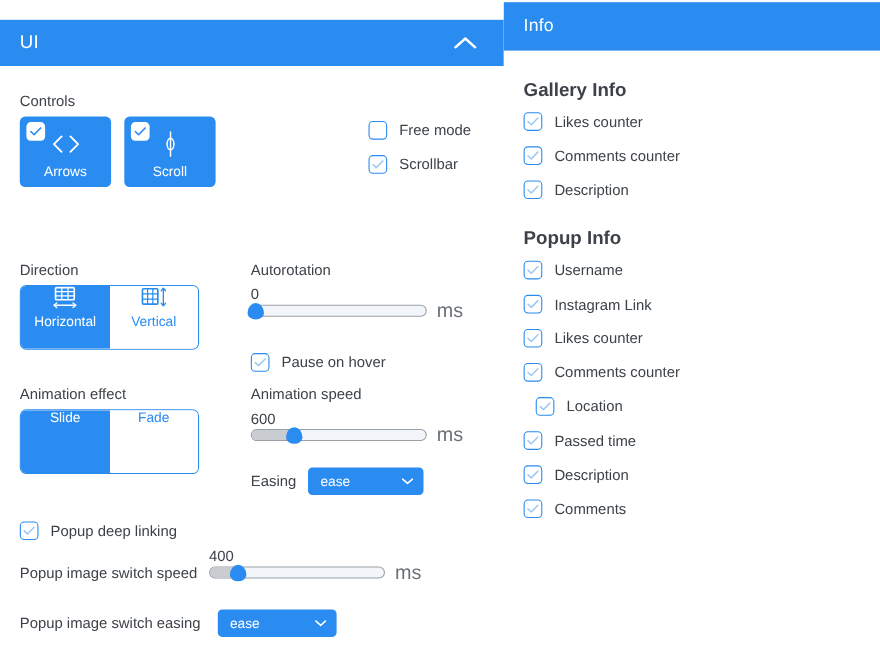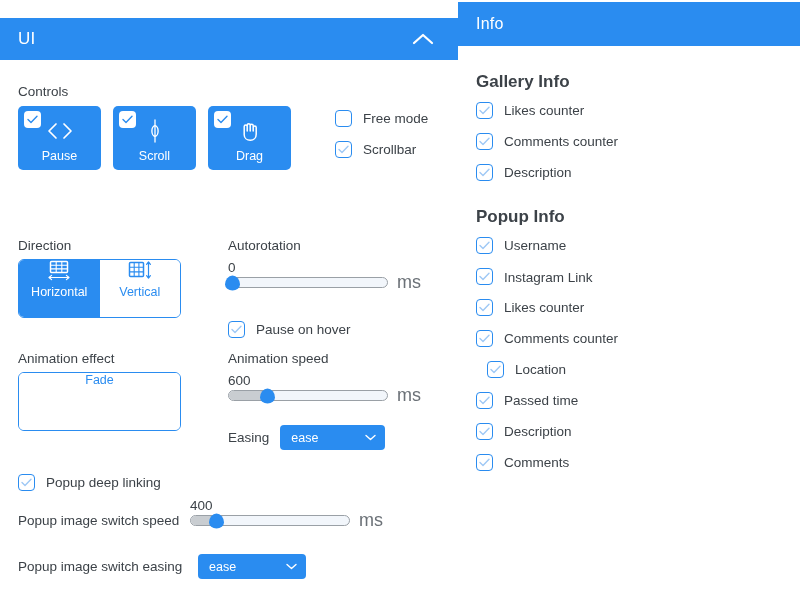--- a/index.html
+++ b/index.html
@@ -210,51 +210,38 @@
             <svg width="11" height="9" viewBox="0 0 11 9">
                 <path d="M1 4.6 L4 7.4 L10 1.3" stroke="#2a8cf0" stroke-width="1.4" fill="none" stroke-linecap="round" stroke-linejoin="round"></path>
               </svg>
           </span>
           <span class="ctrl-icon">
             <svg width="42" height="20" viewBox="0 0 42 20" fill="none">
               <path d="M17 3 L10 10 L17 17" stroke="#ffffff" stroke-width="1.7" stroke-linecap="round" stroke-linejoin="round"></path>
               <path d="M25 3 L32 10 L25 17" stroke="#ffffff" stroke-width="1.7" stroke-linecap="round" stroke-linejoin="round"></path>
             </svg>
           </span>
-          <span class="ctrl-label">Pause</span>
+          <span class="ctrl-label">Arrows</span>
         </div>
 
         <div class="ctrl-card">
           <span class="cb">
             <svg width="11" height="9" viewBox="0 0 11 9">
                 <path d="M1 4.6 L4 7.4 L10 1.3" stroke="#2a8cf0" stroke-width="1.4" fill="none" stroke-linecap="round" stroke-linejoin="round"></path>
               </svg>
           </span>
           <span class="ctrl-icon">
             <svg width="18" height="24" viewBox="0 0 18 24" fill="none">
               <path d="M9 1 L9 23" stroke="#ffffff" stroke-width="1.3" stroke-linecap="round"></path>
               <ellipse cx="9" cy="12" rx="3.1" ry="5.2" stroke="#ffffff" stroke-width="1.4" fill="none"></ellipse>
             </svg>
           </span>
           <span class="ctrl-label">Scroll</span>
         </div>
 
-        <div class="ctrl-card">
-          <span class="cb">
-            <svg width="11" height="9" viewBox="0 0 11 9">
-                <path d="M1 4.6 L4 7.4 L10 1.3" stroke="#2a8cf0" stroke-width="1.4" fill="none" stroke-linecap="round" stroke-linejoin="round"></path>
-              </svg>
-          </span>
-          <span class="ctrl-icon">
-            <svg width="24" height="24" viewBox="0 0 24 24" fill="none">
-              <path d="M6.2 13.5 V7.6 a1.5 1.5 0 0 1 3 0 V12 V6.2 a1.5 1.5 0 0 1 3 0 V12 V6.8 a1.5 1.5 0 0 1 3 0 V12 V8.6 a1.5 1.5 0 0 1 3 0 v6.6 c0 3.6 -2.4 6.1 -5.9 6.1 c-3.3 0 -6.1 -2.2 -6.1 -5.6 z" stroke="#ffffff" stroke-width="1.5" stroke-linejoin="round" fill="none"></path>
-            </svg>
-          </span>
-          <span class="ctrl-label">Drag</span>
-        </div>
       </div>
 
       <div class="abs" style="left:335px; top:50px;">
         <div class="cb-row" style="margin-bottom:14px;">
           <span class="cb unchecked">
             <svg width="11" height="9" viewBox="0 0 11 9">
                 <path d="M1 4.6 L4 7.4 L10 1.3" stroke="#9ec8f5" stroke-width="1.4" fill="none" stroke-linecap="round" stroke-linejoin="round"></path>
               </svg>
           </span>
           <span class="cb-label">Free mode</span>
@@ -313,20 +300,23 @@
         <span class="cb">
           <svg width="11" height="9" viewBox="0 0 11 9">
               <path d="M1 4.6 L4 7.4 L10 1.3" stroke="#9ec8f5" stroke-width="1.4" fill="none" stroke-linecap="round" stroke-linejoin="round"></path>
             </svg>
         </span>
         <span class="cb-label">Pause on hover</span>
       </div>
 
       <div class="abs field-label" style="left:18px; top:291px;">Animation effect</div>
       <div class="abs seg" style="left:18px; top:312px;">
+        <div class="seg-opt active">
+          <span>Slide</span>
+        </div>
         <div class="seg-opt">
           <span>Fade</span>
         </div>
       </div>
 
       <div class="abs field-label" style="left:228px; top:291px;">Animation speed</div>
       <div class="abs slider-line" style="left:228px; top:325px; width:200px;">
         <div class="slider-wrap" style="width:160px;">
           <span class="slider-value" style="left:0px;">600</span>
           <div class="slider-track">

